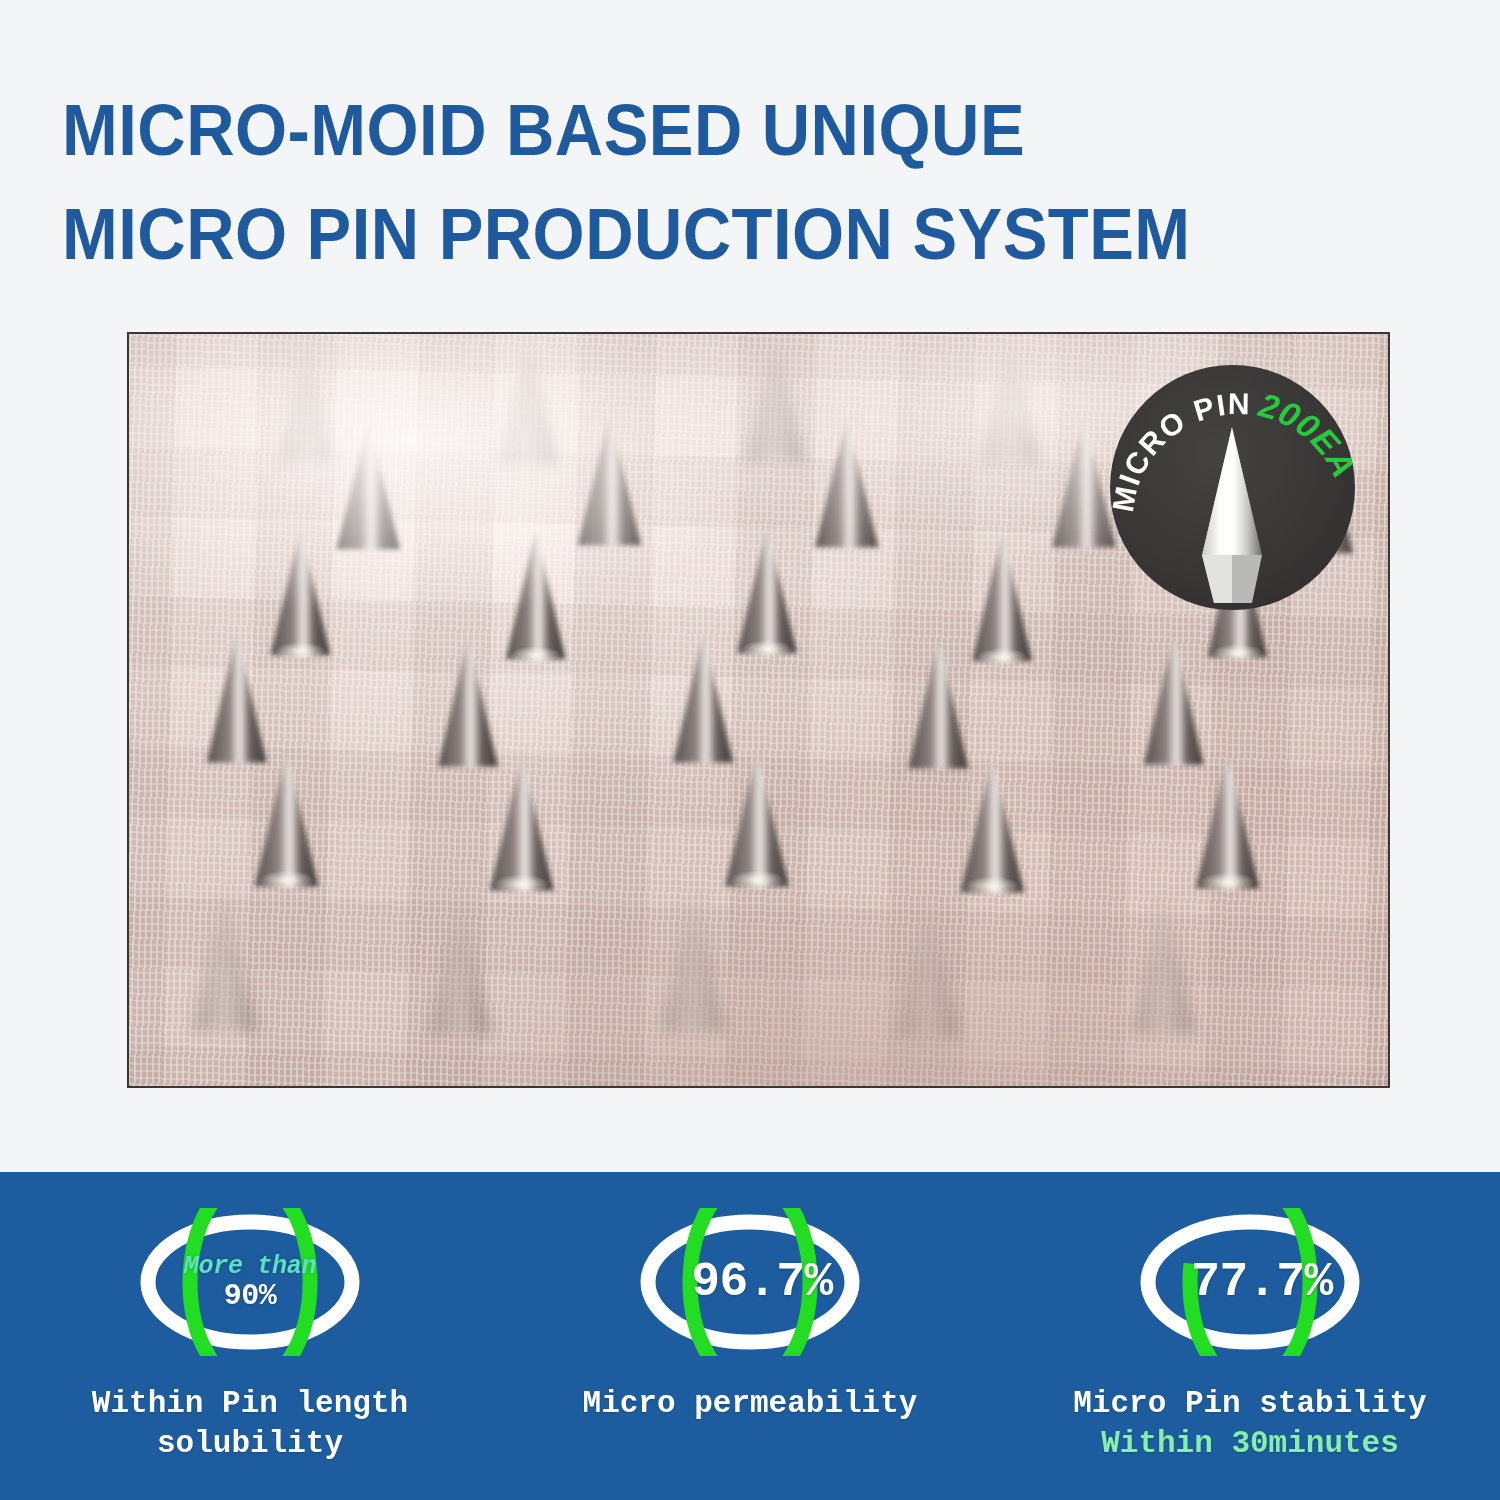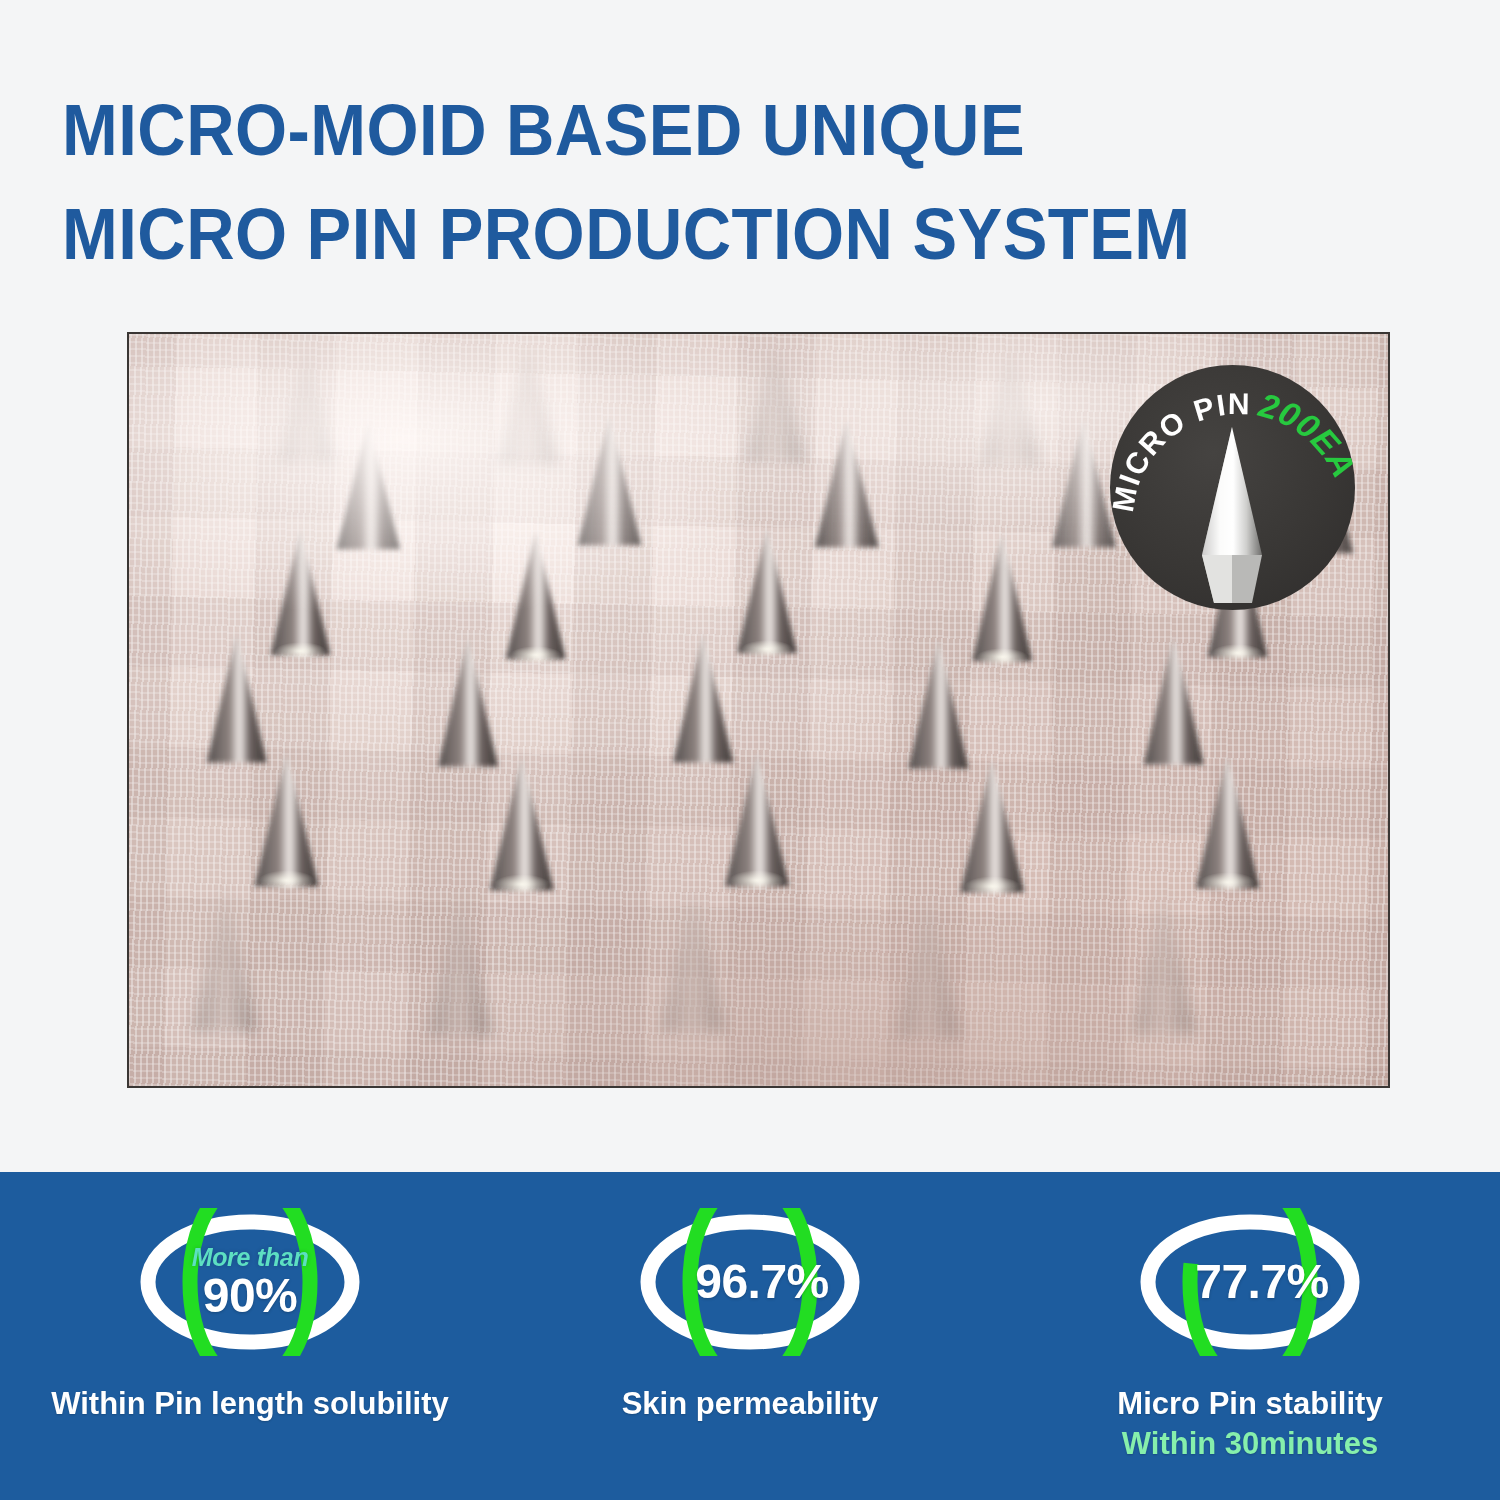--- a/index.html
+++ b/index.html
@@ -108,20 +108,21 @@
     left: 0;
     top: 1172px;
     width: 1500px;
     height: 328px;
     background: #1d5c9e;
   }
   .stats-row {
     position: absolute;
     inset: 0;
     display: flex;
+    font-family: Liberation Mono, monospace;
   }
   .stat {
     flex: 1 1 0;
     position: relative;
     display: flex;
     flex-direction: column;
     align-items: center;
   }
   .ring-wrap {
     position: relative;
@@ -143,21 +144,21 @@
     color: #5ddfc2;
     font-size: 25px;
     font-weight: bold;
     font-style: italic;
     letter-spacing: -0.3px;
     margin-bottom: 2px;
     text-shadow: 0 0 4px rgba(0,0,0,0.18);
   }
   .ring-value {
     color: #ffffff;
-    font-size: 48px;
+    font-size: 30px;
     font-weight: bold;
     letter-spacing: -0.5px;
     text-shadow: 0 1px 3px rgba(0,0,0,0.22);
   }
   .ring-value.solo { font-size: 48px; padding-left: 24px; }
   .stat-caption {
     margin-top: 28px;
     text-align: center;
     color: #ffffff;
     font-size: 31px;
@@ -329,21 +330,21 @@
       <div class="ring-wrap">
         <svg class="ring-svg" viewBox="0 0 232 148">
           <ellipse cx="116" cy="74" rx="102" ry="60" fill="none" stroke="#ffffff" stroke-width="15"></ellipse>
           <ellipse cx="116" cy="74" rx="102" ry="60" fill="none" stroke="#22dd22" stroke-width="15" stroke-linecap="butt" stroke-dasharray="492 30" stroke-dashoffset="-15" transform="rotate(-90 116 74)"></ellipse>
         </svg>
         <div class="ring-center">
           <div class="ring-value solo">96.7%</div>
         </div>
       </div>
       <div class="stat-caption">
-        <span>Skin permeability</span>
+        <span>Micro permeability</span>
       </div>
     </div>
 
     <div class="stat">
       <div class="ring-wrap">
         <svg class="ring-svg" viewBox="0 0 232 148">
           <ellipse cx="116" cy="74" rx="102" ry="60" fill="none" stroke="#ffffff" stroke-width="15"></ellipse>
           <ellipse cx="116" cy="74" rx="102" ry="60" fill="none" stroke="#22dd22" stroke-width="15" stroke-linecap="butt" stroke-dasharray="406 116" stroke-dashoffset="0" transform="rotate(-90 116 74)"></ellipse>
         </svg>
         <div class="ring-center">

